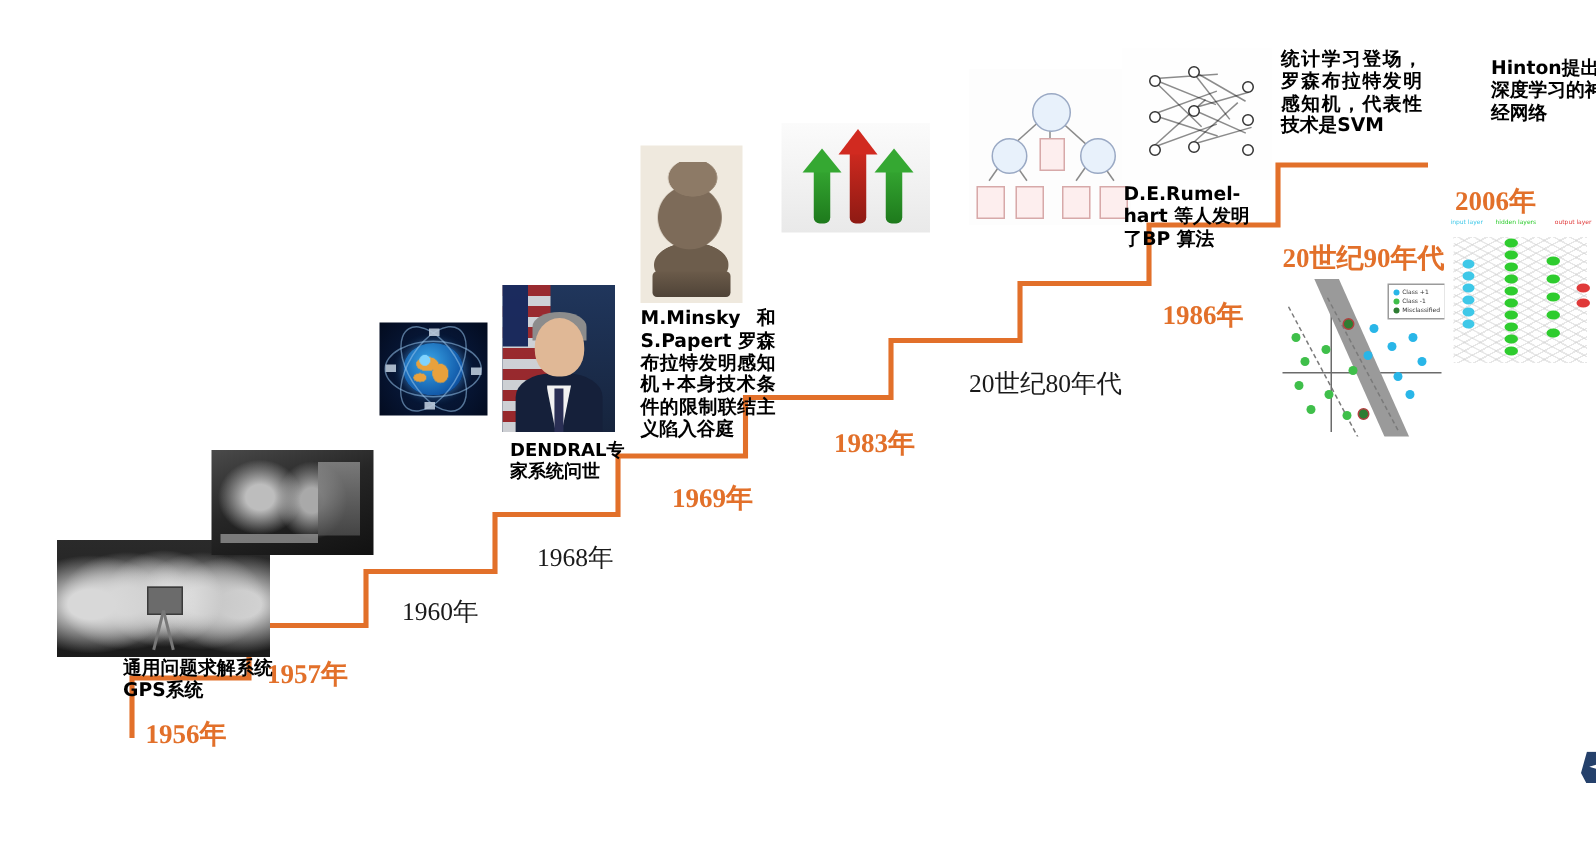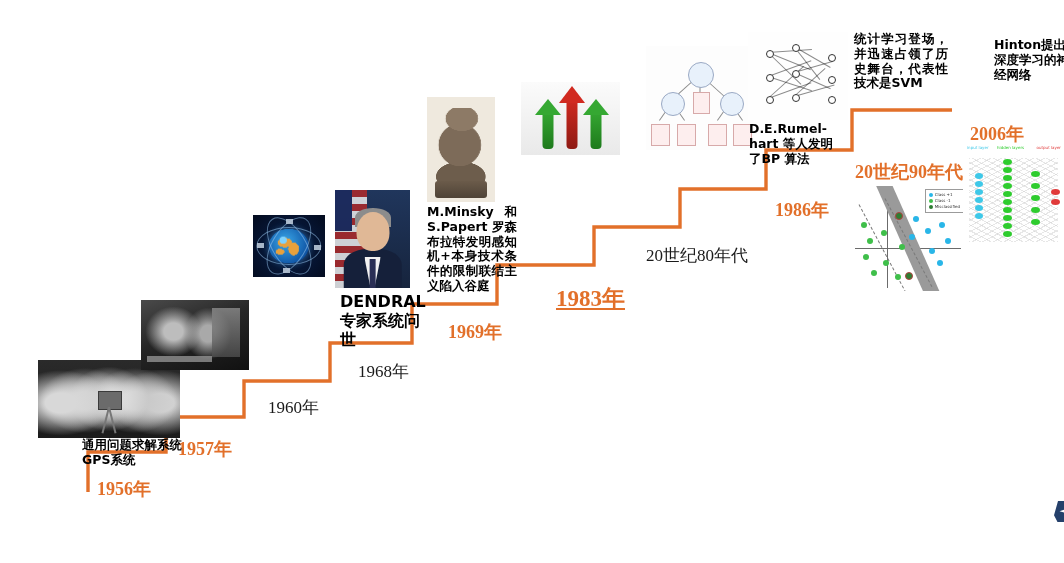--- a/index.html
+++ b/index.html
@@ -243,21 +243,21 @@
   <div class="pic photo-portrait" style="left:335px;top:190px;width:75px;height:98px;">
     <div class="flag">
         <div class="union"></div>
       </div>
     <div class="body"></div>
     <div class="hair"></div>
     <div class="head"></div>
     <div class="shirt"></div>
     <div class="tie"></div>
   </div>
-  <div class="cap zh" style="left:340px;top:293px;width:84px;font-size:16px;">DENDRAL专家系统问世</div>
+  <div class="cap zh" style="left:340px;top:293px;width:84px;font-size:12px;">DENDRAL专家系统问世</div>
   <div class="yr black" style="left:358px;top:360px;font-size:17px;">1968年</div>
 
   <div class="pic photo-thinker" style="left:427px;top:97px;width:68px;height:105px;">
     <div class="fig"></div>
     <div class="base"></div>
   </div>
   <div class="cap zh" style="left:427px;top:205px;width:90px;font-size:12.5px;text-align:justify;">M.Minsky 和 S.Papert 罗森布拉特发明感知机+本身技术条件的限制联结主义陷入谷庭</div>
   <div class="yr orange" style="left:448px;top:320px;font-size:18px;">1969年</div>
 
   <div class="pic photo-arrows" style="left:521px;top:82px;width:99px;height:73px;">
@@ -267,21 +267,21 @@
     </div>
     <div class="arrow" style="left:38px;height:64px;width:26px;">
       <div class="shaft" style="height:50px;background:linear-gradient(#d12a20,#8e1a13);"></div>
       <div class="head" style="bottom:46px;border-bottom:17px solid #d12a20;"></div>
     </div>
     <div class="arrow" style="left:62px;height:52px;width:26px;">
       <div class="shaft" style="height:38px;background:linear-gradient(#35a832,#1e7a1c);"></div>
       <div class="head" style="bottom:34px;border-bottom:16px solid #35a832;"></div>
     </div>
   </div>
-  <div class="yr orange" style="left:556px;top:283px;font-size:23px;text-decoration:underline;">1983年</div>
+  <div class="yr orange" style="left:556px;top:283px;font-size:18px;">1983年</div>
 
   <div class="pic photo-tree" style="left:646px;top:46px;width:108px;height:104px;">
     <div class="edge" style="left:54px;top:28px;width:34px;transform:rotate(42deg);"></div>
     <div class="edge" style="left:54px;top:28px;width:32px;transform:rotate(138deg);"></div>
     <div class="edge" style="left:54px;top:28px;width:22px;transform:rotate(90deg);"></div>
     <div class="edge" style="left:26px;top:56px;width:22px;transform:rotate(55deg);"></div>
     <div class="edge" style="left:26px;top:56px;width:22px;transform:rotate(125deg);"></div>
     <div class="edge" style="left:84px;top:56px;width:22px;transform:rotate(55deg);"></div>
     <div class="edge" style="left:84px;top:56px;width:22px;transform:rotate(125deg);"></div>
     <div class="node" style="left:42px;top:16px;width:24px;height:24px;"></div>
@@ -344,21 +344,21 @@
     <div class="dot" style="left:86px;top:74px;background:#29b6e8;"></div>
     <div class="dot" style="left:58px;top:48px;background:#29b6e8;"></div>
     <div class="dot" style="left:44px;top:26px;background:#2e7d32;border:1px solid #b04040;"></div>
     <div class="dot" style="left:54px;top:86px;background:#2e7d32;border:1px solid #b04040;"></div>
     <div class="legend">
       <div><i style="background:#29b6e8"></i><span>Class +1</span></div>
       <div><i style="background:#3fbf4a"></i><span>Class -1</span></div>
       <div><i style="background:#2e7d32"></i><span>Misclassified</span></div>
     </div>
   </div>
-  <div class="cap zh" style="left:854px;top:32px;width:94px;font-size:12.5px;text-align:justify;">统计学习登场，并迅速占领了历史舞台，代表性技术是SVM</div>
+  <div class="cap zh" style="left:854px;top:32px;width:94px;font-size:12.5px;text-align:justify;">统计学习登场，罗森布拉特发明感知机，代表性技术是SVM</div>
   <div class="yr orange" style="left:855px;top:160px;font-size:18px;">20世纪90年代</div>
 
   <div class="pic photo-deep" style="left:963px;top:143px;width:101px;height:105px;">
     <div class="mesh"></div>
     <div class="ttl" style="left:4px;color:#3ec8e8;">input layer</div>
     <div class="ttl" style="left:34px;color:#2ecc2e;">hidden layers</div>
     <div class="ttl" style="right:3px;color:#e03a3a;">output layer</div>
     <div class="col" style="left:12px;">
       <div class="neu" style="left:0;top:30px;width:8px;height:6px;background:#3ec8e8;"></div>
       <div class="neu" style="left:0;top:38px;width:8px;height:6px;background:#3ec8e8;"></div>

